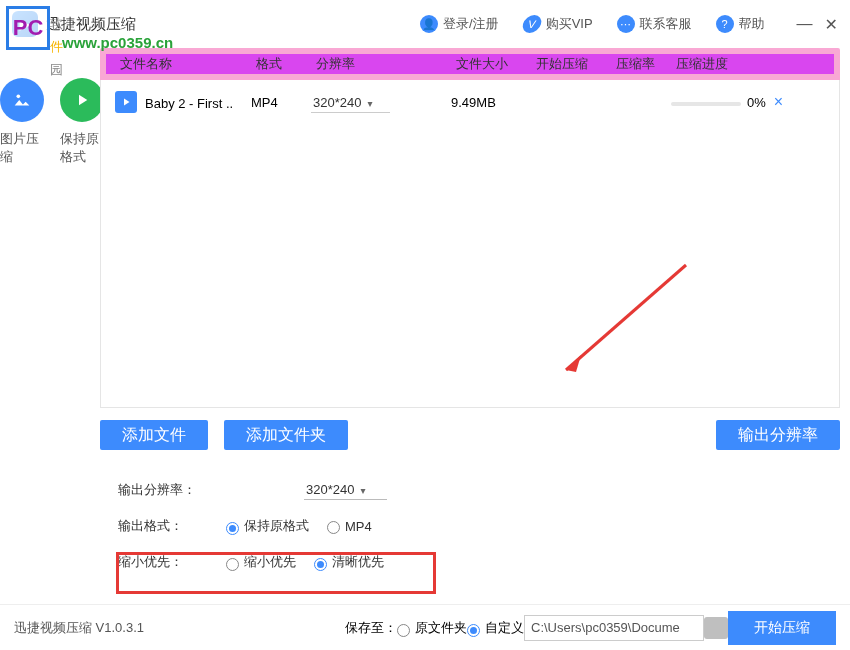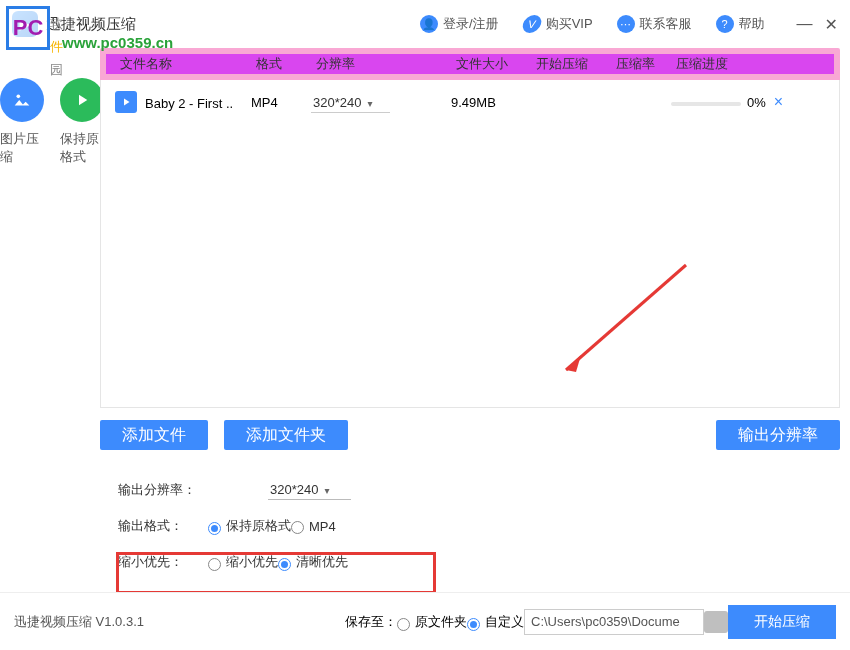--- a/index.html
+++ b/index.html
@@ -45,29 +45,29 @@
 .res-sel{border:none;border-bottom:1px solid #ccc;padding:2px 18px 2px 2px;background:transparent;color:#333}
 .prog-bar{width:70px;height:4px;background:#e6e6e6;border-radius:2px;display:inline-block;vertical-align:middle}
 .prog-txt{margin-left:6px}
 .row-x{color:#3d8bfd;margin-left:8px;cursor:pointer;font-size:16px}
 .arrow{position:absolute;left:450px;top:180px;width:140px;height:120px;pointer-events:none}
 .btn-row{display:flex;gap:16px;margin-top:12px}
 .btn{height:30px;padding:0 22px;border:none;border-radius:2px;cursor:pointer;color:#fff;background:#3d8bfd;font-size:16px}
 .btn.gray{background:#e5e5e5;color:#555}
 .spacer{flex:1}
 .opts{margin-top:22px;padding-left:18px;color:#333}
-.opt-row{display:flex;align-items:center;height:36px;}
+.opt-row{display:flex;align-items:center;height:36px;gap:18px}
 .opt-lbl{width:90px}
 .res-sel2{border:none;border-bottom:1px solid #bbb;padding:2px 22px 2px 2px;background:transparent}
 .radio{display:inline-flex;align-items:flex-end;gap:5px;cursor:pointer}
 .radio .dot{width:13px;height:13px;border:1px solid #888;border-radius:50%;display:inline-flex;align-items:center;justify-content:center}
 .radio.on .dot{border-color:#3d8bfd}
 .radio.on .dot::after{content:"";width:7px;height:7px;background:#3d8bfd;border-radius:50%}
 .redbox{position:absolute;left:116px;top:552px;width:320px;height:42px;border:3px solid #e53935;pointer-events:none}
-.footer{position:absolute;bottom:0;left:0;right:0;height:58px;border-top:1px solid #eee;display:flex;align-items:center;padding:0 14px;gap:0;background:#fff}
+.footer{position:absolute;bottom:0;left:0;right:0;height:46px;border-top:1px solid #eee;display:flex;align-items:center;padding:0 14px;gap:0;background:#fff}
 .ver{color:#555}
 .path-in{width:180px;height:26px;border:1px solid #ccc;padding:0 6px;color:#555}
 .folder-ic{width:24px;height:22px;background:#bfbfbf;border-radius:3px;cursor:pointer}
 .btn-start{height:34px;padding:0 26px;background:#3d8bfd;color:#fff;border:none;font-size:14px;cursor:pointer}
 .caret{margin-left:6px;font-size:10px;color:#666}
 </style>
 </head>
 <body>
 
 <div class="watermark">

